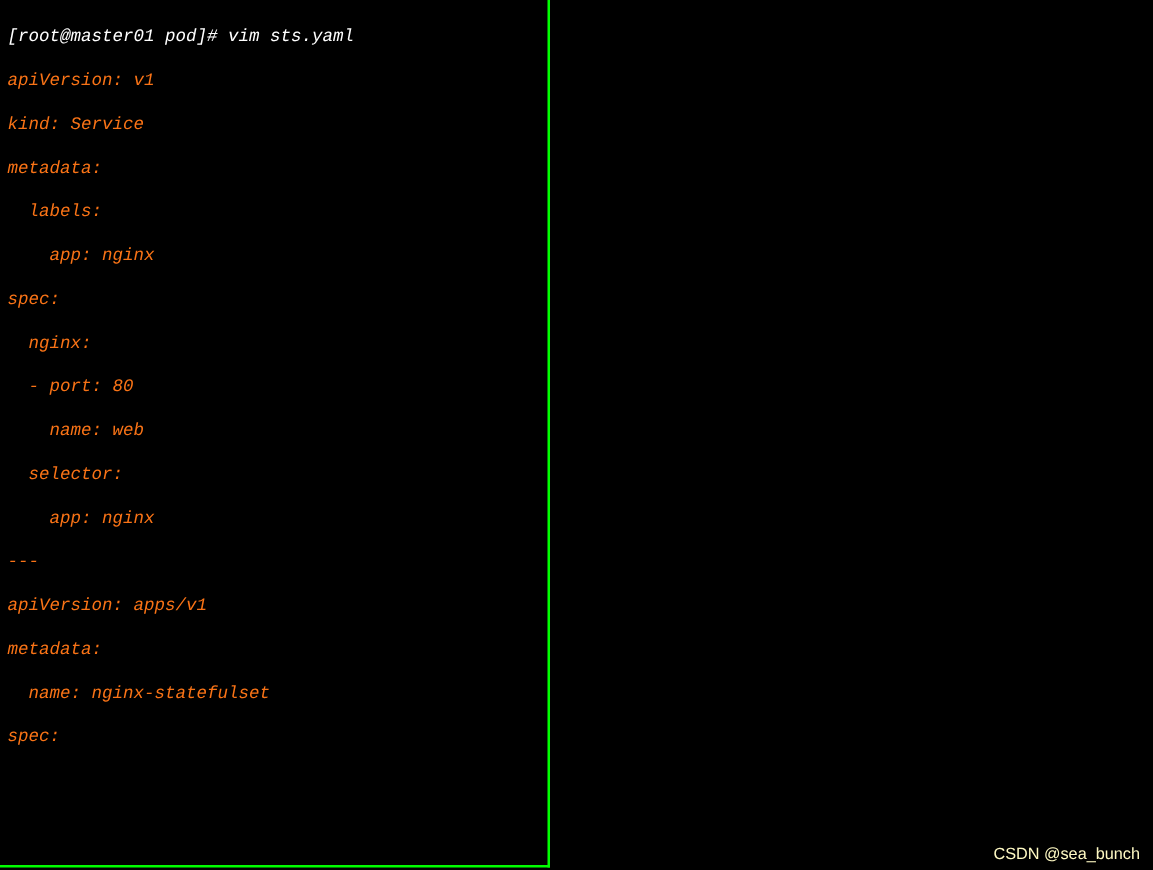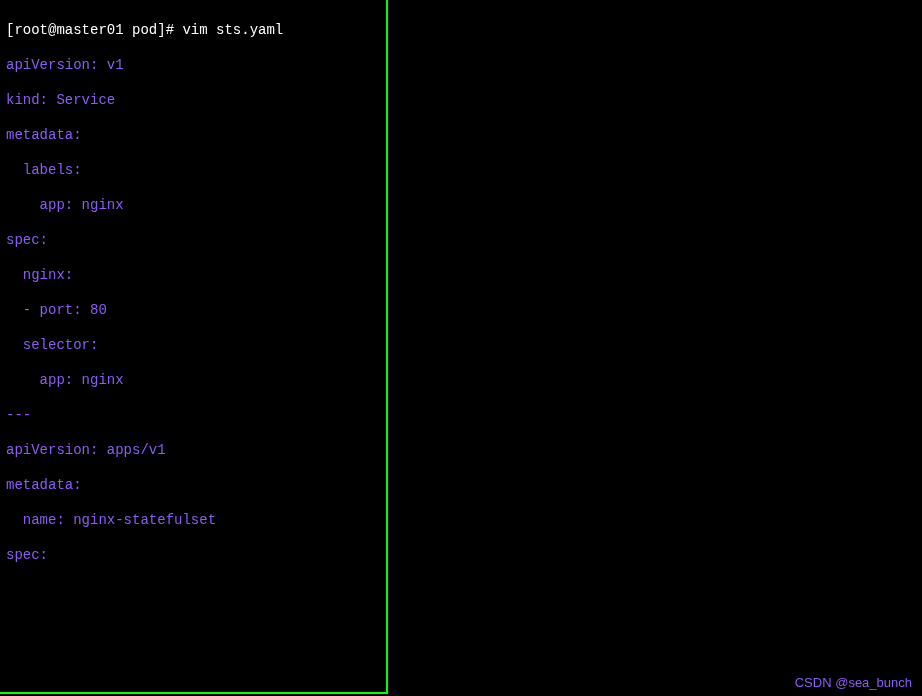--- a/index.html
+++ b/index.html
@@ -11,63 +11,65 @@
       background: #000;
       width: 922px;
       height: 696px;
       font-family: 'Consolas', 'Monaco', 'Courier New', monospace;
       font-size: 14px;
       color: #fff;
       position: relative;
       overflow: hidden;
     }
     .terminal-container {
-      width: 388px;
+      width: 440px;
       height: 694px;
       border: 2px solid #00ff00;
       border-left: none;
       border-top: none;
       padding: 4px 6px;
       line-height: 1.25;
       white-space: pre;
+      font-style: italic;
     }
     .prompt {
       color: #fff;
     }
     .command {
       color: #fff;
     }
     .output {
-      color: #8b5cf6;
+      color: #f97316;
     }
     .watermark {
       position: absolute;
       bottom: 6px;
       right: 10px;
-      color: #8b5cf6;
+      color: #fef9c3;
       font-size: 13px;
       font-family: Arial, sans-serif;
     }
     .line {
       display: block;
     }
   </style>
 </head>
 <body>
 
 <div class="terminal-container">
 <span class="line"><span class="prompt">[root@master01 pod]# </span><span class="command">vim sts.yaml</span></span>
 <span class="line output">apiVersion: v1</span>
 <span class="line output">kind: Service</span>
 <span class="line output">metadata:</span>
 <span class="line output">  labels:</span>
 <span class="line output">    app: nginx</span>
 <span class="line output">spec:</span>
 <span class="line output">  nginx:</span>
 <span class="line output">  - port: 80</span>
+<span class="line output">    name: web</span>
 <span class="line output">  selector:</span>
 <span class="line output">    app: nginx</span>
 <span class="line output">---</span>
 <span class="line output">apiVersion: apps/v1</span>
 <span class="line output">metadata:</span>
 <span class="line output">  name: nginx-statefulset</span>
 <span class="line output">spec:</span>
 
 
 

